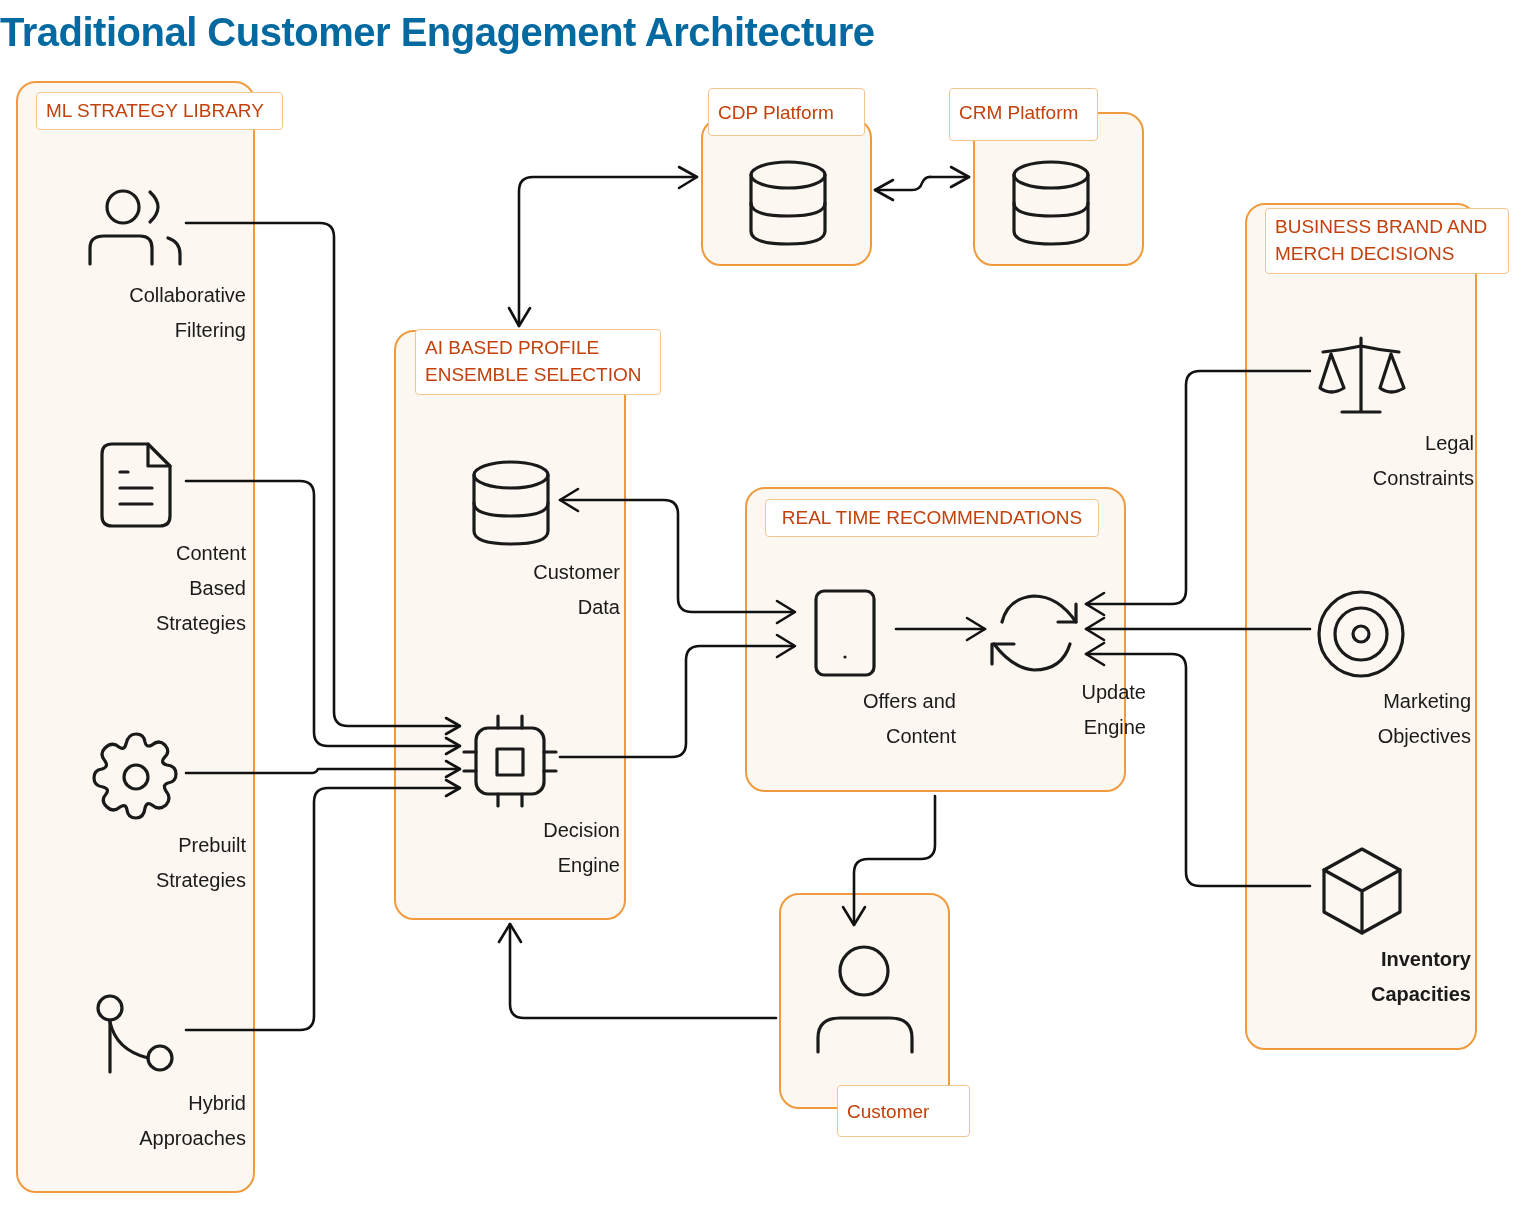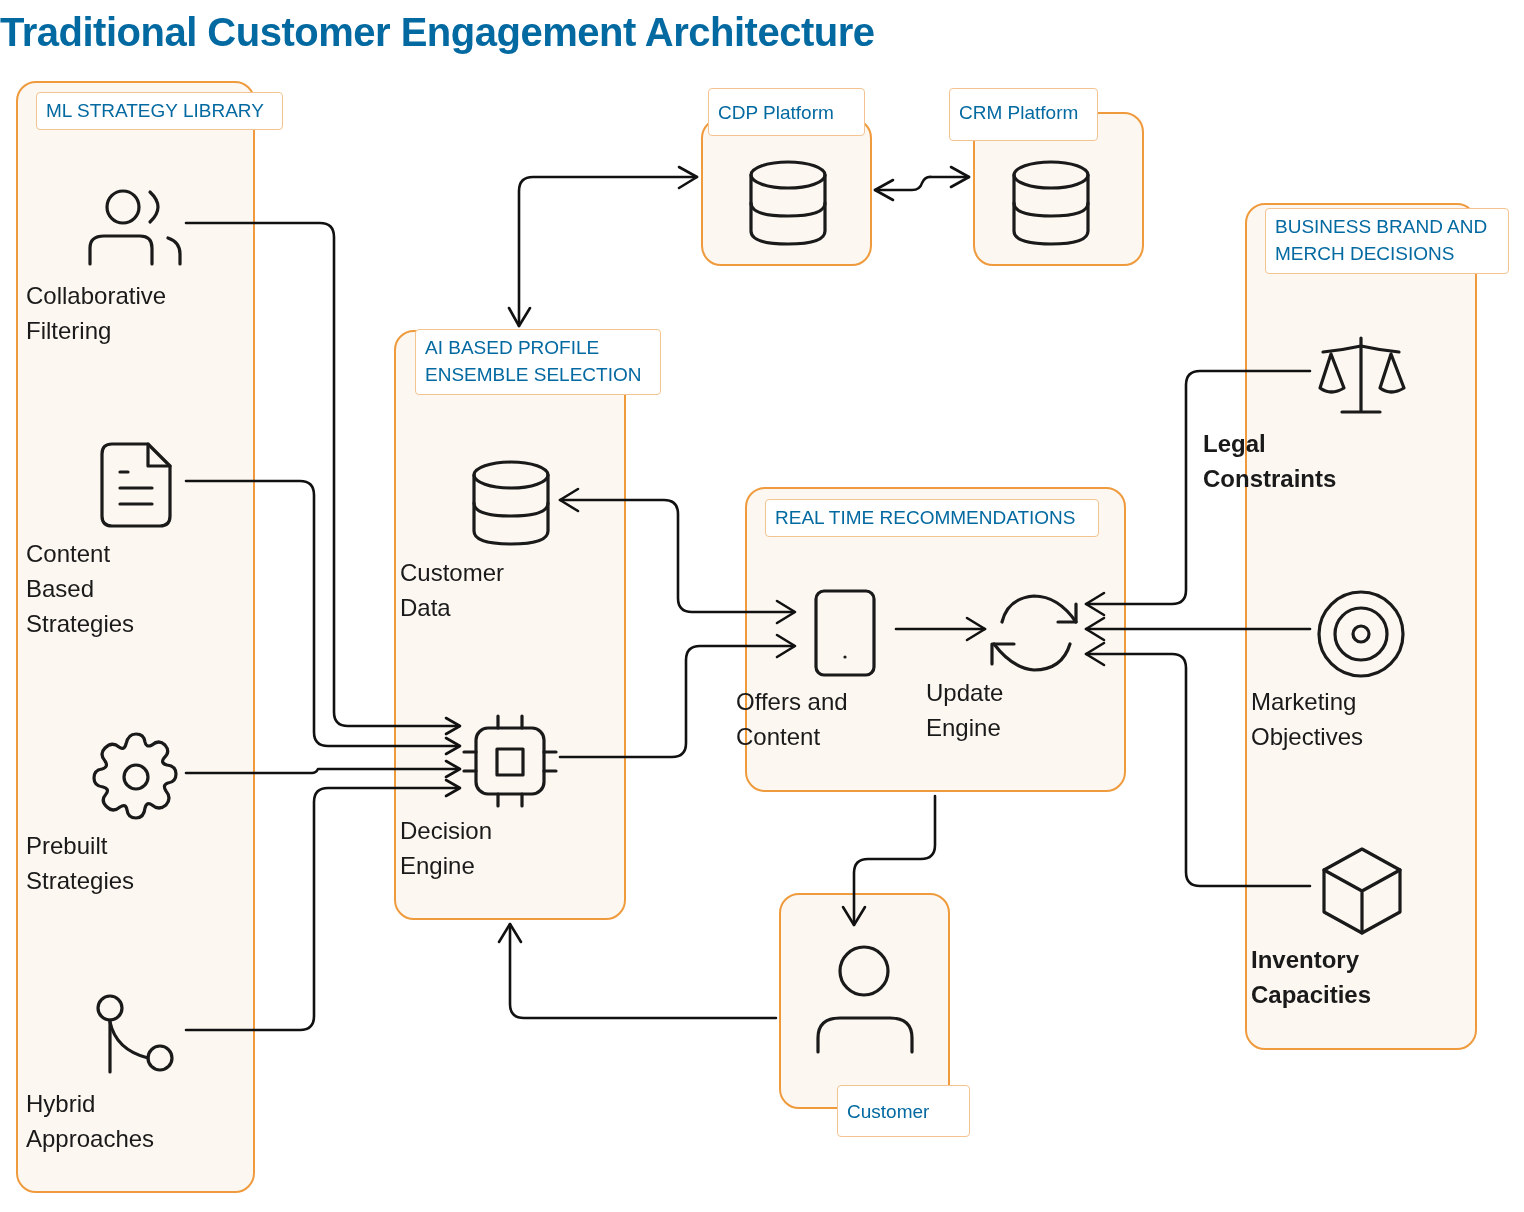--- a/index.html
+++ b/index.html
@@ -3,23 +3,23 @@
 <meta charset="utf-8">
 <style>
   html, body { margin: 0; padding: 0; background: #ffffff; }
   body { width: 1524px; height: 1212px; position: relative; overflow: hidden;
          font-family: "Liberation Sans", sans-serif; color: #1a1a1a; }
   .title { position: absolute; left: 0; width: 1492px; top: 10px; text-align: left;
            font-size: 40px; font-weight: bold; letter-spacing: -0.5px; color: #0369a1; }
   .group { position: absolute; background: #fdf7f1; border: 2px solid #ef9b3d;
            border-radius: 20px; box-sizing: border-box; }
   .tag { position: absolute; background: #ffffff; border: 1.5px solid #f3c48f;
-         border-radius: 4px; box-sizing: border-box; color: #0369a1;
+         border-radius: 4px; box-sizing: border-box; color: #c2410c;
          font-size: 19px; line-height: 27px; padding: 4px 9px; white-space: pre-line; }
-  .label { position: absolute; text-align: left; font-size: 24px; line-height: 35px;
+  .label { position: absolute; text-align: right; font-size: 20px; line-height: 35px;
            color: #1a1a1a; white-space: pre-line; width: 220px; }
   svg.wires { position: absolute; left: 0; top: 0; width: 1524px; height: 1212px; pointer-events: none; }
   svg.icon { position: absolute; overflow: visible; }
   .ic { fill: none; stroke: #1a1a1a; stroke-width: 3.2; stroke-linecap: round; stroke-linejoin: round; }
   .w { fill: none; stroke: #111; stroke-width: 2.6; stroke-linecap: round; stroke-linejoin: round; }
 </style>
 </head>
 <body>
 
 <div class="title">Traditional Customer Engagement Architecture</div>
@@ -31,21 +31,21 @@
 <div class="tag" style="left:708px; top:88px; width:157px; height:48px; padding-top:10px;">CDP Platform</div>
 
 <div class="group" style="left:973px; top:112px; width:171px; height:154px;"></div>
 <div class="tag" style="left:949px; top:88px; width:149px; height:53px; padding-top:10px;">CRM Platform</div>
 
 <div class="group" style="left:394px; top:330px; width:232px; height:590px;"></div>
 <div class="tag" style="left:415px; top:329px; width:246px; height:66px;">AI BASED PROFILE
 ENSEMBLE SELECTION</div>
 
 <div class="group" style="left:745px; top:487px; width:381px; height:305px;"></div>
-<div class="tag" style="left:765px; top:499px; width:334px; height:38px;">REAL TIME RECOMMENDATIONS</div>
+<div class="tag" style="left:765px; top:499px; width:334px; height:38px;text-align:center;">REAL TIME RECOMMENDATIONS</div>
 
 <div class="group" style="left:1245px; top:203px; width:232px; height:847px;"></div>
 <div class="tag" style="left:1265px; top:200px; width:244px; height:66px;margin-top:8px;">BUSINESS BRAND AND
 MERCH DECISIONS</div>
 
 <div class="group" style="left:779px; top:893px; width:171px; height:216px;"></div>
 <div class="tag" style="left:837px; top:1085px; width:133px; height:52px; padding-top:12px;">Customer</div>
 
 <svg class="wires" viewBox="0 0 1524 1212">
 
@@ -166,21 +166,21 @@
 </svg>
 <div class="label" style="left:926px; top:675px;">Update
 Engine</div>
 
 <svg class="icon" style="left:1318px; top:336px;" width="90" height="80" viewBox="0 0 90 80">
   <path class="ic" d="M43 2 V76 M24 76 H62"></path>
   <path class="ic" d="M5 16 Q25 14 43 10 Q61 14 81 16"></path>
   <path class="ic" d="M13 18 L2 52 Q13 60 26 52 L13 18 Z"></path>
   <path class="ic" d="M73 18 L62 52 Q73 60 86 52 L73 18 Z"></path>
 </svg>
-<div class="label" style="left:1203px; top:426px;font-weight:bold;">Legal
+<div class="label" style="left:1254px; top:426px;">Legal
 Constraints</div>
 
 <svg class="icon" style="left:1316px; top:589px;" width="90" height="90" viewBox="0 0 90 90">
   <circle class="ic" cx="45" cy="45" r="42"></circle>
   <circle class="ic" cx="45" cy="45" r="26"></circle>
   <circle class="ic" cx="45" cy="45" r="8"></circle>
 </svg>
 <div class="label" style="left:1251px; top:684px;">Marketing
 Objectives</div>
 

